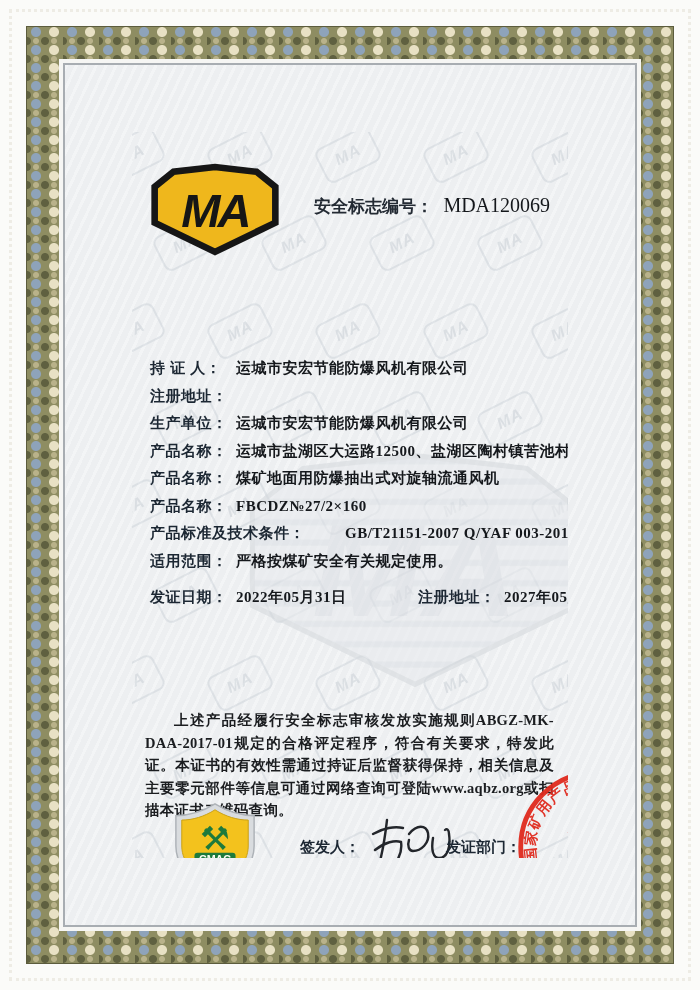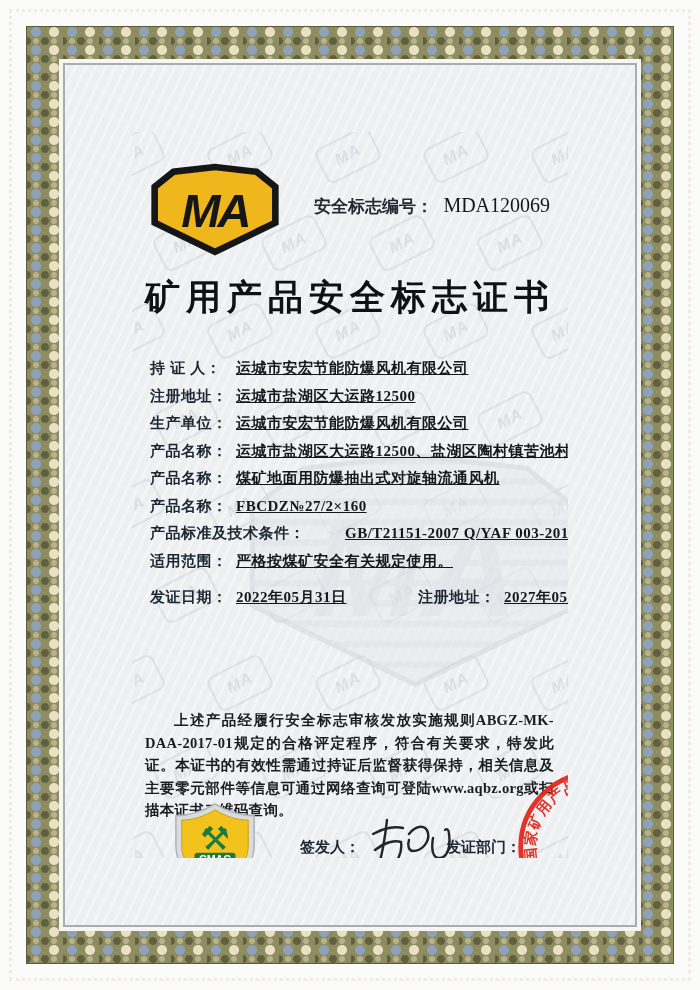--- a/index.html
+++ b/index.html
@@ -38,21 +38,21 @@
   .cert-no .lbl{font:700 17px "Liberation Sans",sans-serif;color:#232a33;}
   .cert-no .val{font:400 20px "Liberation Serif","DejaVu Serif",serif;color:#14171b;margin-left:6px;}
 
   .title{position:absolute;left:0;right:0;top:142px;text-align:center;
       font:700 35px "Liberation Serif","DejaVu Serif",serif;color:#101113;letter-spacing:6px;}
 
   
   .fields{position:absolute;left:18px;right:4px;top:227px;}
   .field-row{display:flex;align-items:baseline;height:27.5px;white-space:nowrap;}
   .flabel{flex:0 0 86px;font:700 15px "Liberation Sans",sans-serif;color:#1c2733;letter-spacing:.5px;}
-  .fvalue{font:600 15px "Liberation Serif","DejaVu Serif",serif;color:#15181c;letter-spacing:.5px;text-decoration:underline;}
+  .fvalue{font:600 15px "Liberation Serif","DejaVu Serif",serif;color:#15181c;letter-spacing:.5px;}
   .row-long .flabel{flex:0 0 auto;padding-right:40px;}
   .row-dates{margin-top:9px;}
   .row-dates .fvalue.issue{flex:0 0 182px;}
   .row-remark{margin-top:5px;}
 
   .statement{position:absolute;left:13px;right:14px;top:577px;margin:0;text-indent:2em;
       text-align:justify;font:700 14.5px "Liberation Serif","DejaVu Serif",serif;
       color:#1b1d20;line-height:22.5px;letter-spacing:.3px;}
 
   
@@ -132,30 +132,28 @@
         <svg class="ma-logo" viewBox="0 0 140 96">
           <path d="M6,24 L26,8 L70,3 L114,8 L134,24 L134,62 L70,93 L6,62 Z" fill="#efb71c" stroke="#161616" stroke-width="7"></path>
           <text x="70" y="67" text-anchor="middle" font-size="50" font-weight="bold" font-style="italic" fill="#161616" font-family="Liberation Sans, sans-serif" letter-spacing="-3">MA</text>
         </svg>
 
         <div class="cert-no">
           <span class="lbl">安全标志编号：</span>
           <span class="val">MDA120069</span>
         </div>
 
-        <div class="title">矿用产品安全标志证书</div>
 
         <div class="fields">
           <div class="field-row">
             <span class="flabel">持 证 人：</span>
             <span class="fvalue">运城市安宏节能防爆风机有限公司</span>
           </div>
           <div class="field-row">
             <span class="flabel">注册地址：</span>
-            <span class="fvalue">运城市盐湖区大运路12500</span>
           </div>
           <div class="field-row">
             <span class="flabel">生产单位：</span>
             <span class="fvalue">运城市安宏节能防爆风机有限公司</span>
           </div>
           <div class="field-row">
             <span class="flabel">产品名称：</span>
             <span class="fvalue">运城市盐湖区大运路12500、盐湖区陶村镇苦池村东</span>
           </div>
           <div class="field-row">

